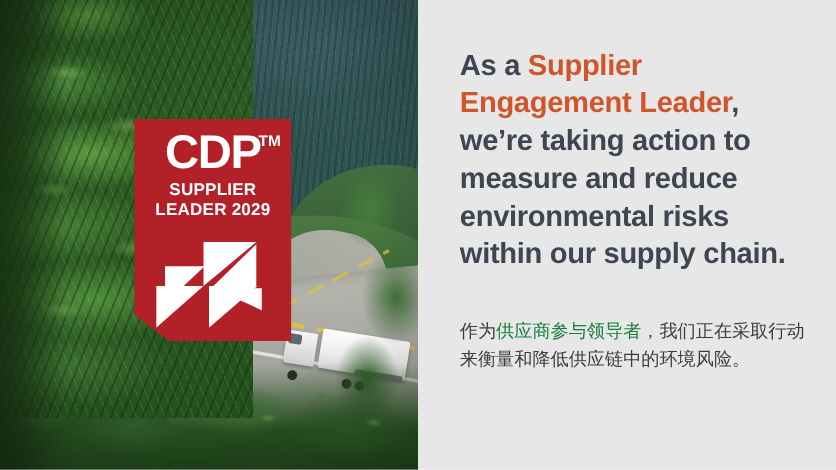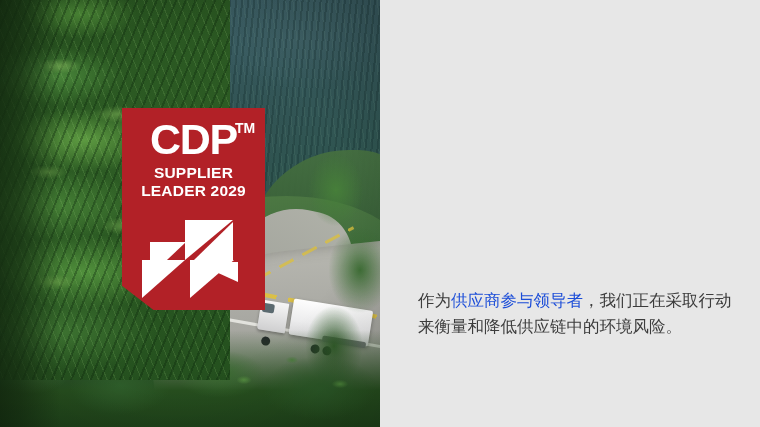--- a/index.html
+++ b/index.html
@@ -286,21 +286,21 @@
   .headline .hl { color: #d1552b; }
   .subtext {
     position: absolute;
     left: 38px; top: 288px;
     width: 320px;
     color: #3c3c3c;
     font-family: "DejaVu Sans", sans-serif;
     font-size: 16.5px;
     line-height: 1.6;
   }
-  .subtext .hl { color: #1d4ed8; }
+  .subtext .hl { color: #15803d; }
 </style>
 </head>
 <body>
 
 <div id="slide">
 
   <div class="photo">
     <div class="hill-far"></div>
     <div class="hill-tex"></div>
     <div class="hill-mid2"></div>
@@ -346,17 +346,18 @@
         <polygon points="52,40 91,2 91,40" fill="#ffffff"></polygon>
         <polygon points="8,22 44,22 8,56" fill="#ffffff"></polygon>
         <polygon points="52,42 96,42 96,62" fill="#ffffff"></polygon>
         <polygon points="0,40 43,40 0,78" fill="#ffffff"></polygon>
         <polygon points="48,40 92,40 48,78" fill="#ffffff"></polygon>
       </svg>
     </div>
   </div>
 
   <div class="panel">
+    <div class="headline"><span>As a </span><span class="hl">Supplier</span> <span class="hl">Engagement Leader</span><span>,</span> <span>we’re taking action to measure and reduce environmental risks within our supply chain.</span></div>
 
     <div class="subtext"><span>作为</span><span class="hl">供应商参与领导者</span><span>，我们正在采取行动来衡量和降低供应链中的环境风险。</span></div>
   </div>
 
 </div>
 
 </body></html>

